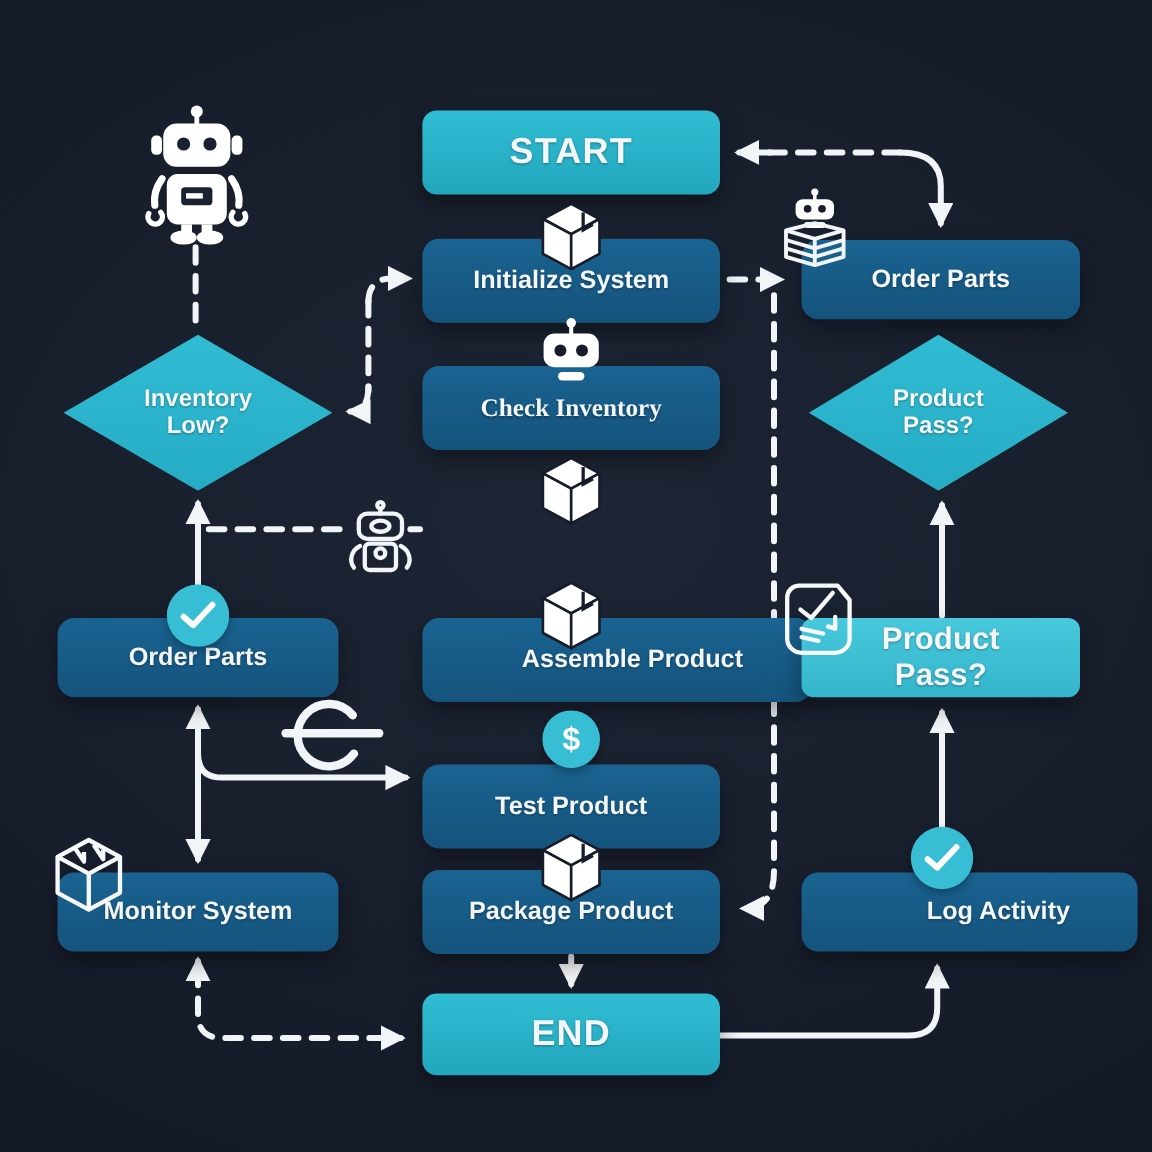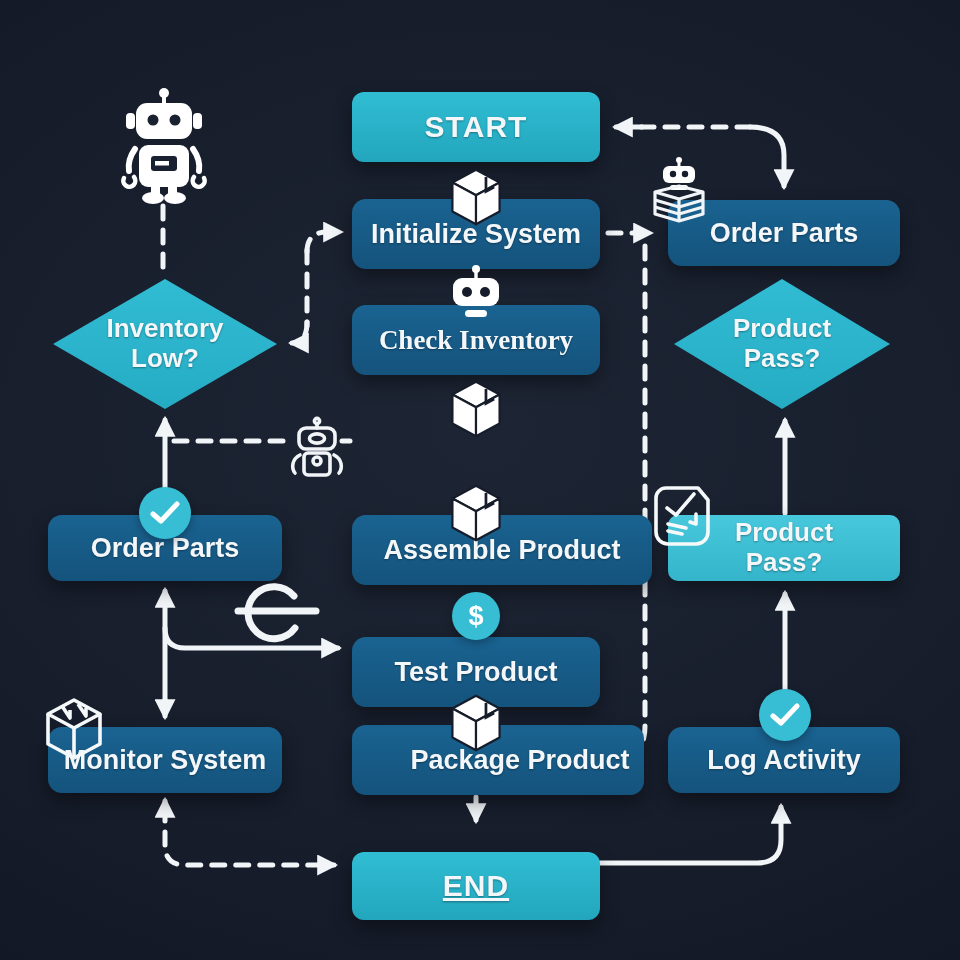--- a/index.html
+++ b/index.html
@@ -8,26 +8,26 @@
     background:radial-gradient(ellipse 120% 90% at 50% 45%, #1d2534 0%, #161c2a 55%, #0e1220 100%);
     font-family:"Liberation Sans", sans-serif;
   }
   .node{
     position:absolute;display:flex;align-items:center;justify-content:center;
     color:#f4f7f9;font-weight:bold;text-align:center;
     border-radius:14px;box-shadow:0 8px 18px rgba(0,0,0,.38);
     text-shadow:0 1px 2px rgba(0,0,0,.35);
     z-index:2;
   }
-  .blue{background:linear-gradient(180deg,#1a6391 0%,#14537c 100%);font-size:27px;}
+  .blue{background:linear-gradient(180deg,#1a6391 0%,#14537c 100%);font-size:21px;}
   .cyan{background:linear-gradient(180deg,#30bdd3 0%,#22a6bd 100%);font-size:30px;letter-spacing:1px;}
   .cyan-box{background:linear-gradient(180deg,#48c8dc 0%,#34b5cb 100%);font-size:26px;line-height:1.15;border-radius:10px;}
   .diamond{
     position:absolute;display:flex;align-items:center;justify-content:center;
-    color:#f4f7f9;font-weight:bold;font-size:26px;line-height:1.15;text-align:center;
+    color:#f4f7f9;font-weight:bold;font-size:20px;line-height:1.15;text-align:center;
     background:linear-gradient(180deg,#31bcd3 0%,#25acc4 100%);
     clip-path:polygon(50% 0,100% 50%,50% 100%,0 50%);
     text-shadow:0 1px 2px rgba(0,0,0,.35);
     z-index:2;
   }
   .icon{position:absolute;z-index:3;}
   .badge{
     position:absolute;z-index:3;border-radius:50%;
     background:#38bed4;display:flex;align-items:center;justify-content:center;
     box-shadow:0 3px 8px rgba(0,0,0,.3);
@@ -97,33 +97,33 @@
 
   <div class="node blue" style="left:352px;top:199px;width:248px;height:70px;">
     <span>Initialize System</span>
   </div>
 
   <div class="node blue" style="left:352px;top:305px;width:248px;height:70px;font-family:Liberation Serif, serif;">
     <span>Check Inventory</span>
   </div>
 
 
-  <div class="node blue" style="left:352px;top:515px;width:300px;height:70px;">
+  <div class="node blue" style="left:352px;top:515px;width:300px;height:70px;padding-left:25px;">
     <span>Assemble Product</span>
   </div>
 
   <div class="node blue" style="left:352px;top:637px;width:248px;height:70px;">
     <span>Test Product</span>
   </div>
 
-  <div class="node blue" style="left:352px;top:725px;width:248px;height:70px;padding-left:44px;">
+  <div class="node blue" style="left:352px;top:725px;width:248px;height:70px;">
     <span>Package Product</span>
   </div>
 
-  <div class="node cyan" style="left:352px;top:852px;width:248px;height:68px;border-radius:12px;text-decoration:underline;">
+  <div class="node cyan" style="left:352px;top:828px;width:248px;height:68px;border-radius:12px;">
     <span>END</span>
   </div>
 
   <div class="diamond" style="left:53px;top:279px;width:224px;height:130px;">
     <div>
       <div>Inventory</div>
       <div>Low?</div>
     </div>
   </div>
 
@@ -146,21 +146,21 @@
     </div>
   </div>
 
   <div class="node cyan-box" style="left:668px;top:515px;width:232px;height:66px;">
     <div>
       <div>Product</div>
       <div>Pass?</div>
     </div>
   </div>
 
-  <div class="node blue" style="left:668px;top:727px;width:232px;height:66px;">
+  <div class="node blue" style="left:668px;top:727px;width:232px;height:66px;padding-left:48px;">
     <span>Log Activity</span>
   </div>
 
   <div class="icon" style="left:108px;top:86px;">
     <svg width="112" height="118" viewBox="0 0 112 118">
       <g fill="#ffffff">
         <circle cx="56" cy="7" r="5"></circle>
         <rect x="54" y="9" width="4" height="9"></rect>
         <rect x="28" y="17" width="56" height="36" rx="11"></rect>
         <rect x="18" y="27" width="9" height="16" rx="4"></rect>

